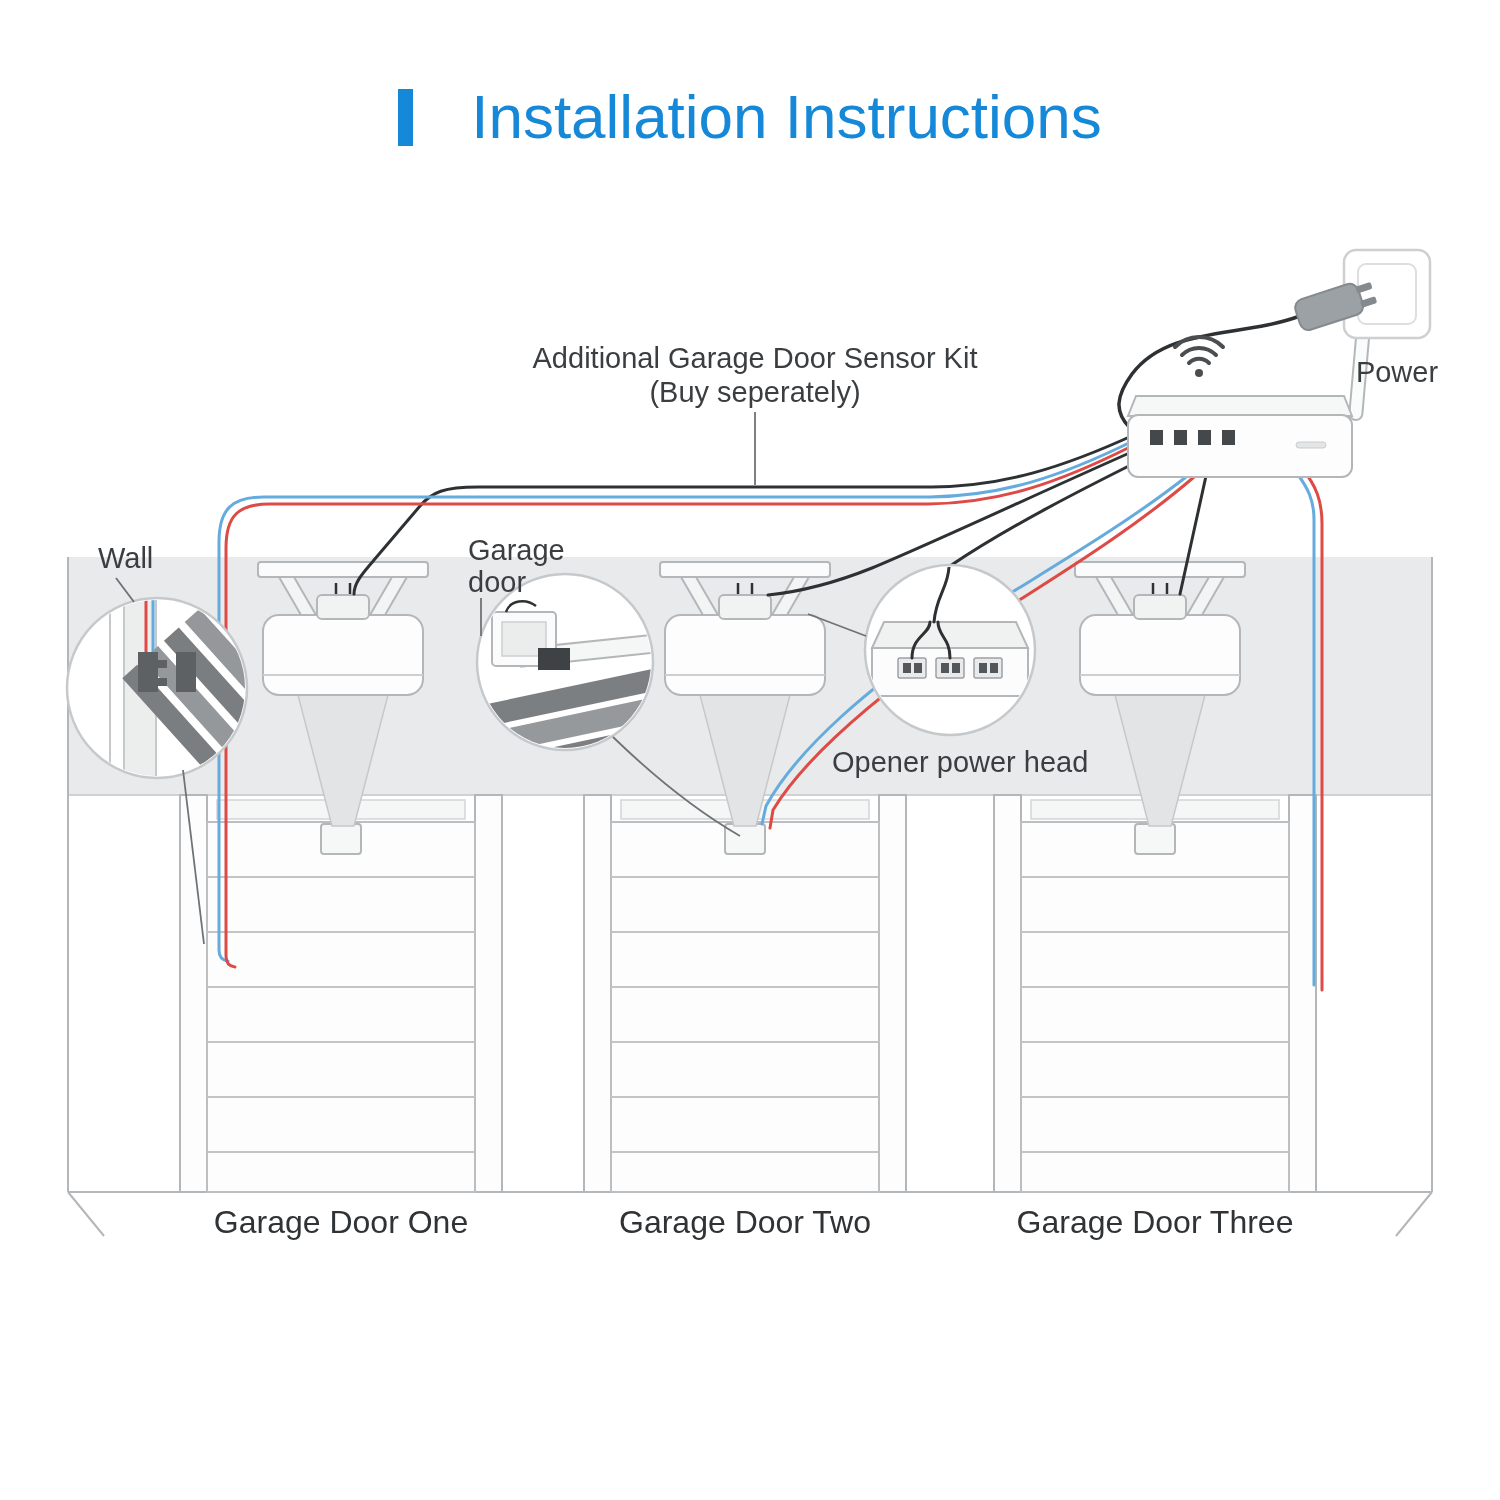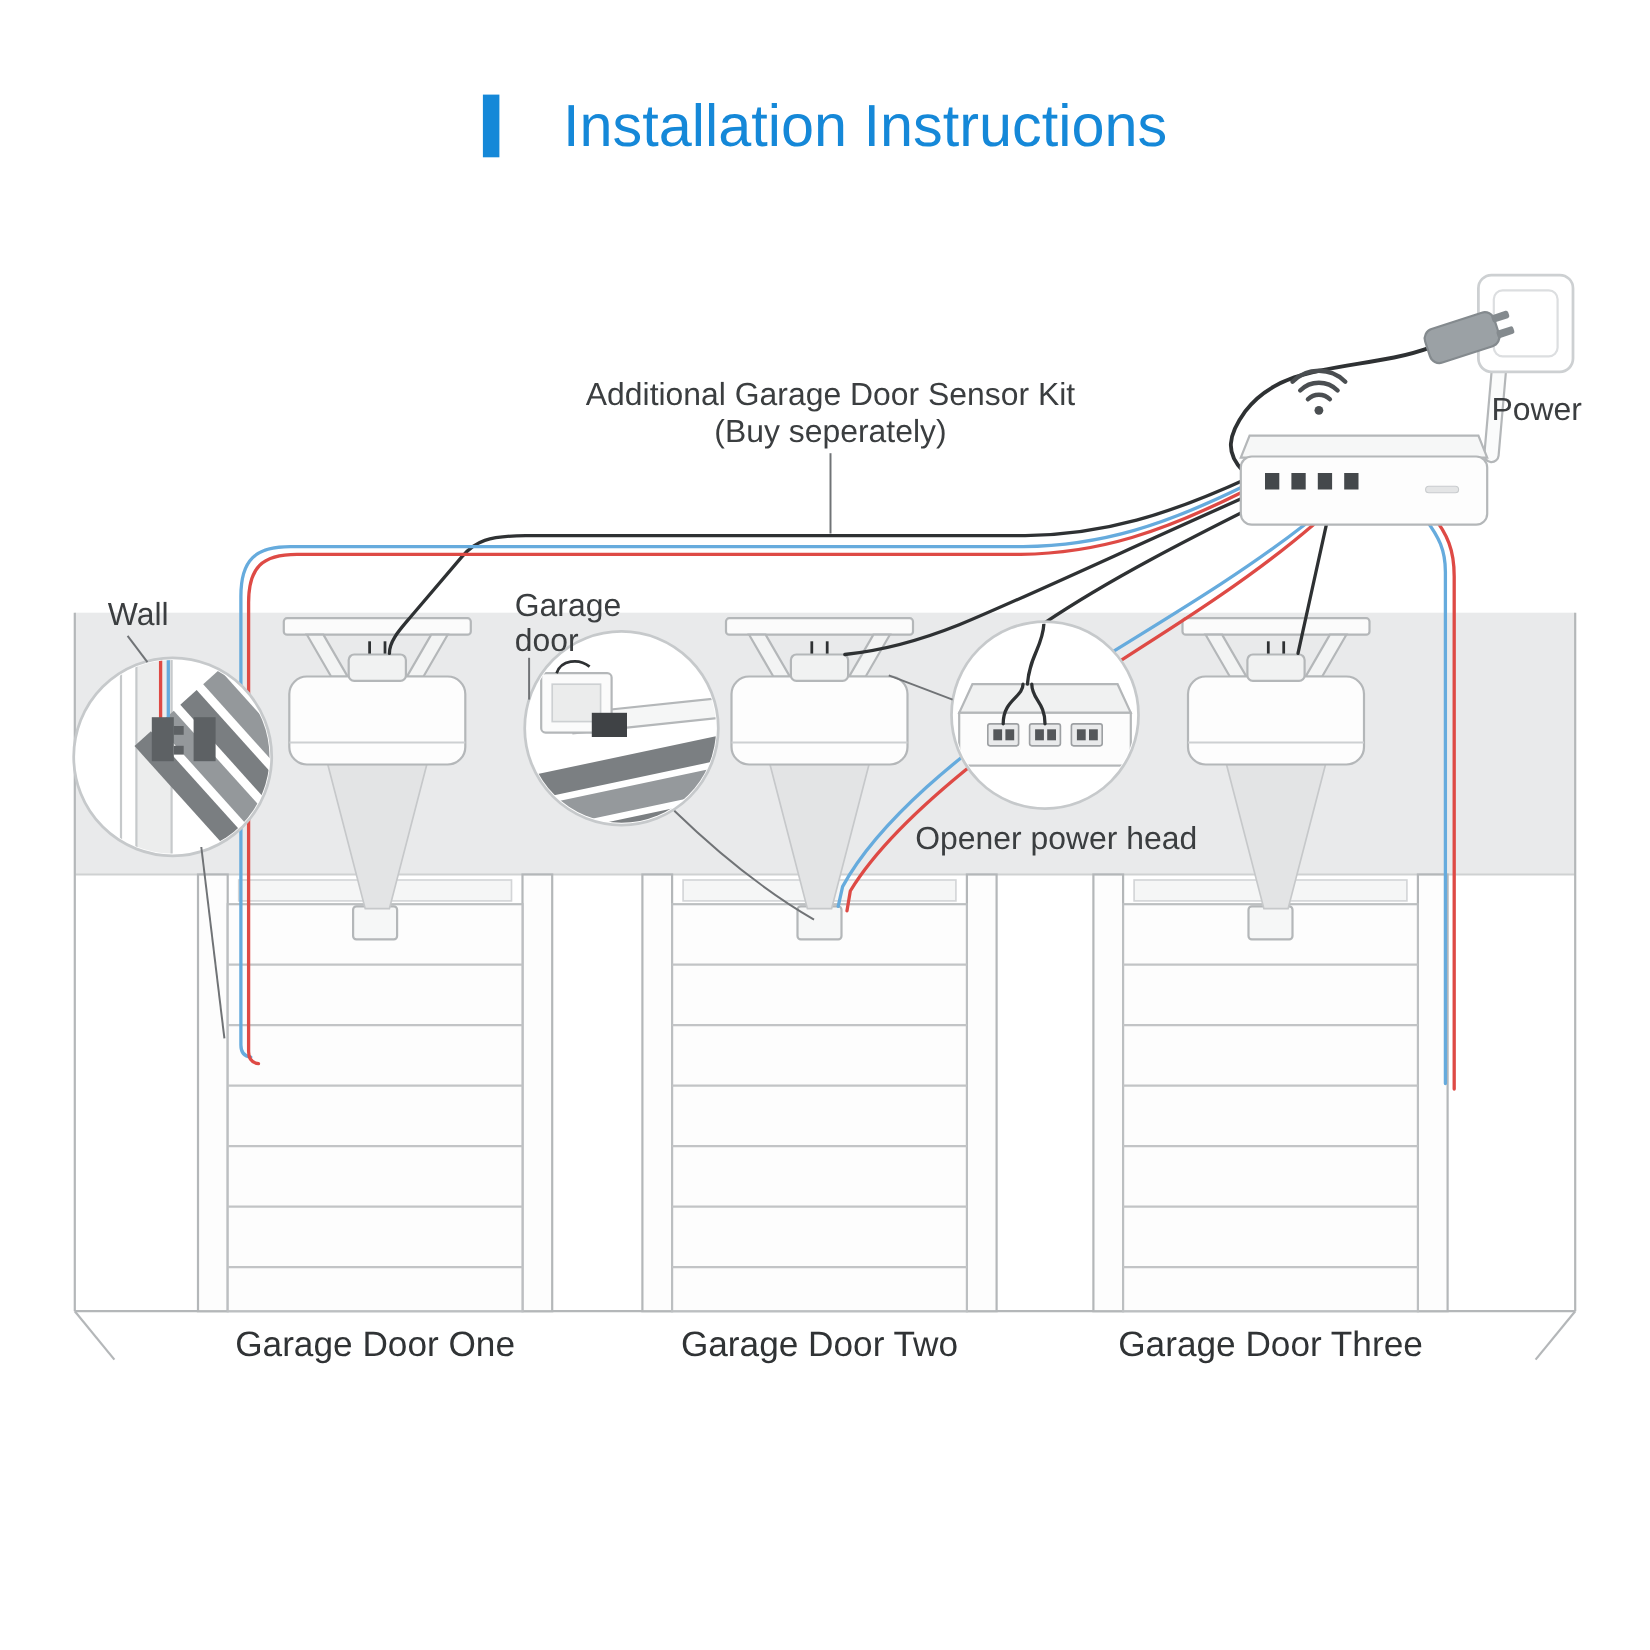--- a/index.html
+++ b/index.html
@@ -1,21 +1,21 @@
 <!DOCTYPE html>
 <html><head>
 <meta charset="utf-8">
 <style>
   html,body{margin:0;padding:0;width:1500px;height:1500px;background:#ffffff;overflow:hidden;
             font-family:"Liberation Sans",sans-serif;}
   .canvas{position:relative;width:1500px;height:1500px;background:#fff;}
   .title-row{position:absolute;top:86px;left:0;width:1500px;display:flex;align-items:center;
              justify-content:center;gap:58px;}
   .title-bar{width:15px;height:57px;background:#1588d8;}
-  .title-row h1{margin:0;font-size:54px;font-weight:400;color:#1588d8;line-height:1;
+  .title-row h1{margin:0;font-size:62px;font-weight:400;color:#1588d8;line-height:1;
                 font-family:"Liberation Sans",sans-serif;letter-spacing:0;}
   svg{position:absolute;top:0;left:0;}
   .t29{font-family:"Liberation Sans",sans-serif;font-size:29px;fill:#3b3e40;}
   .t32{font-family:"Liberation Sans",sans-serif;font-size:32px;fill:#303335;}
   .outline{stroke:#b4b7b9;stroke-width:2;fill:none;}
 </style>
 </head>
 <body>
 
 <div class="canvas">

